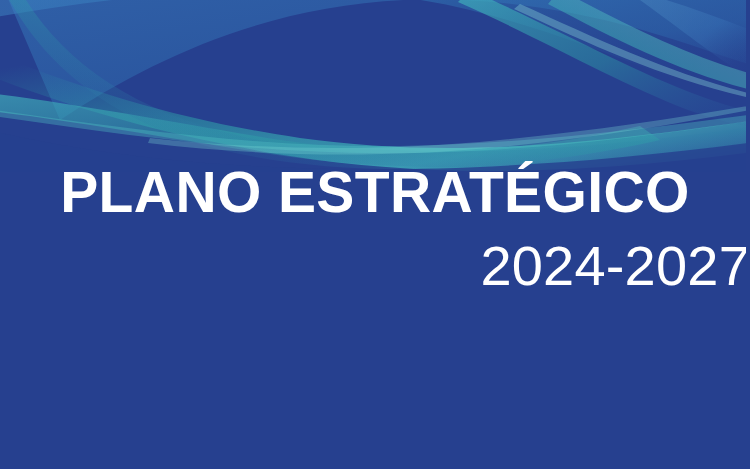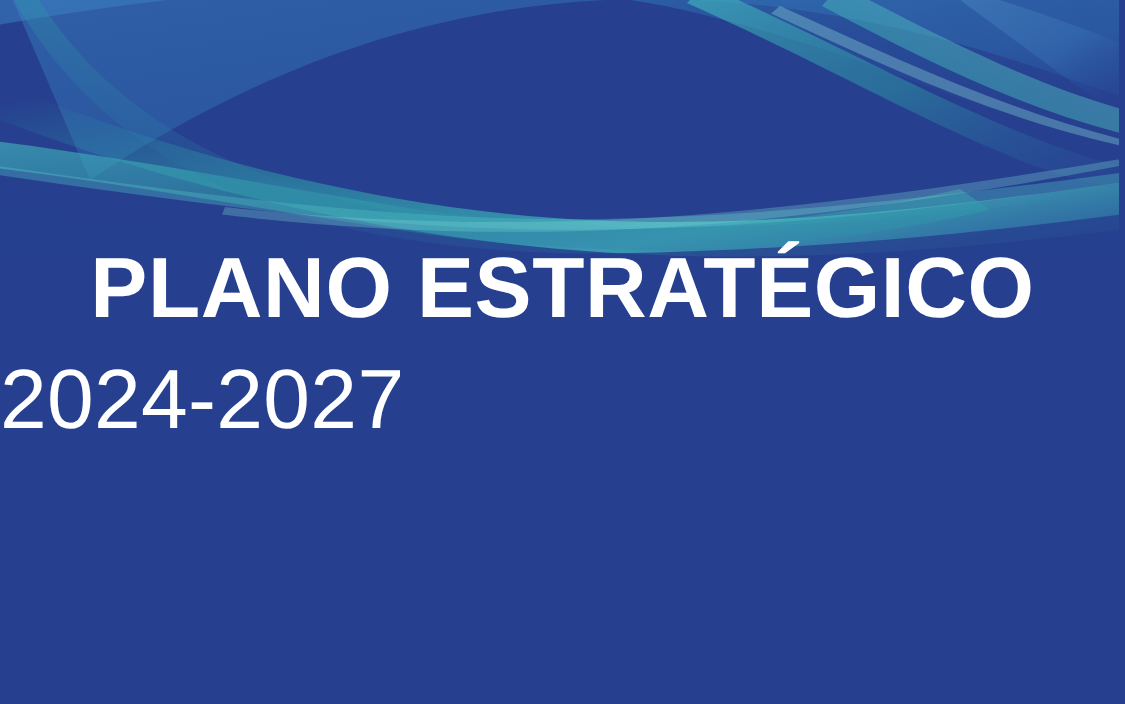--- a/index.html
+++ b/index.html
@@ -51,21 +51,21 @@
     letter-spacing: 0.4px;
     white-space: nowrap;
   }
   #subtitle {
     margin: 0;
     padding: 0;
     position: absolute;
     top: 237px;
     left: 0;
     width: 750px;
-    text-align: left;
+    text-align: right;
     color: #ffffff;
     font-family: "Liberation Sans", sans-serif;
     font-weight: 400;
     font-size: 56px;
     line-height: 58px;
     letter-spacing: 0.2px;
     white-space: nowrap;
   }
 </style>
 </head>

